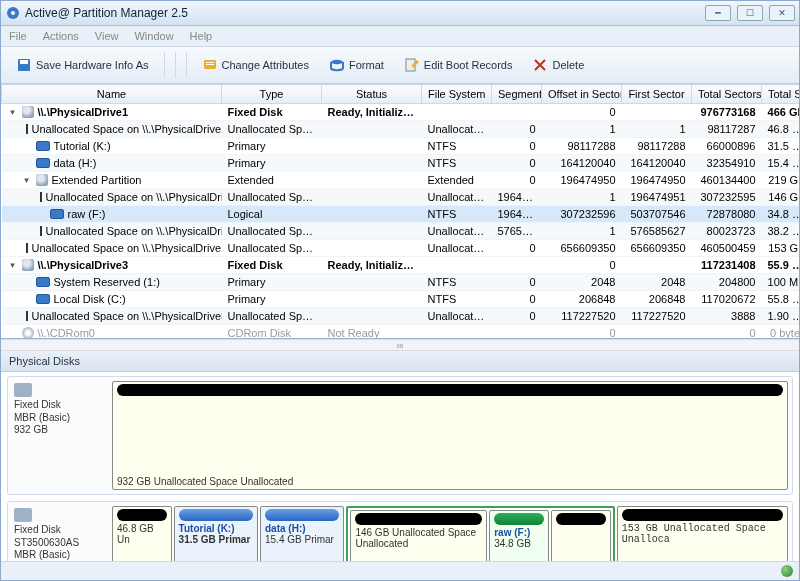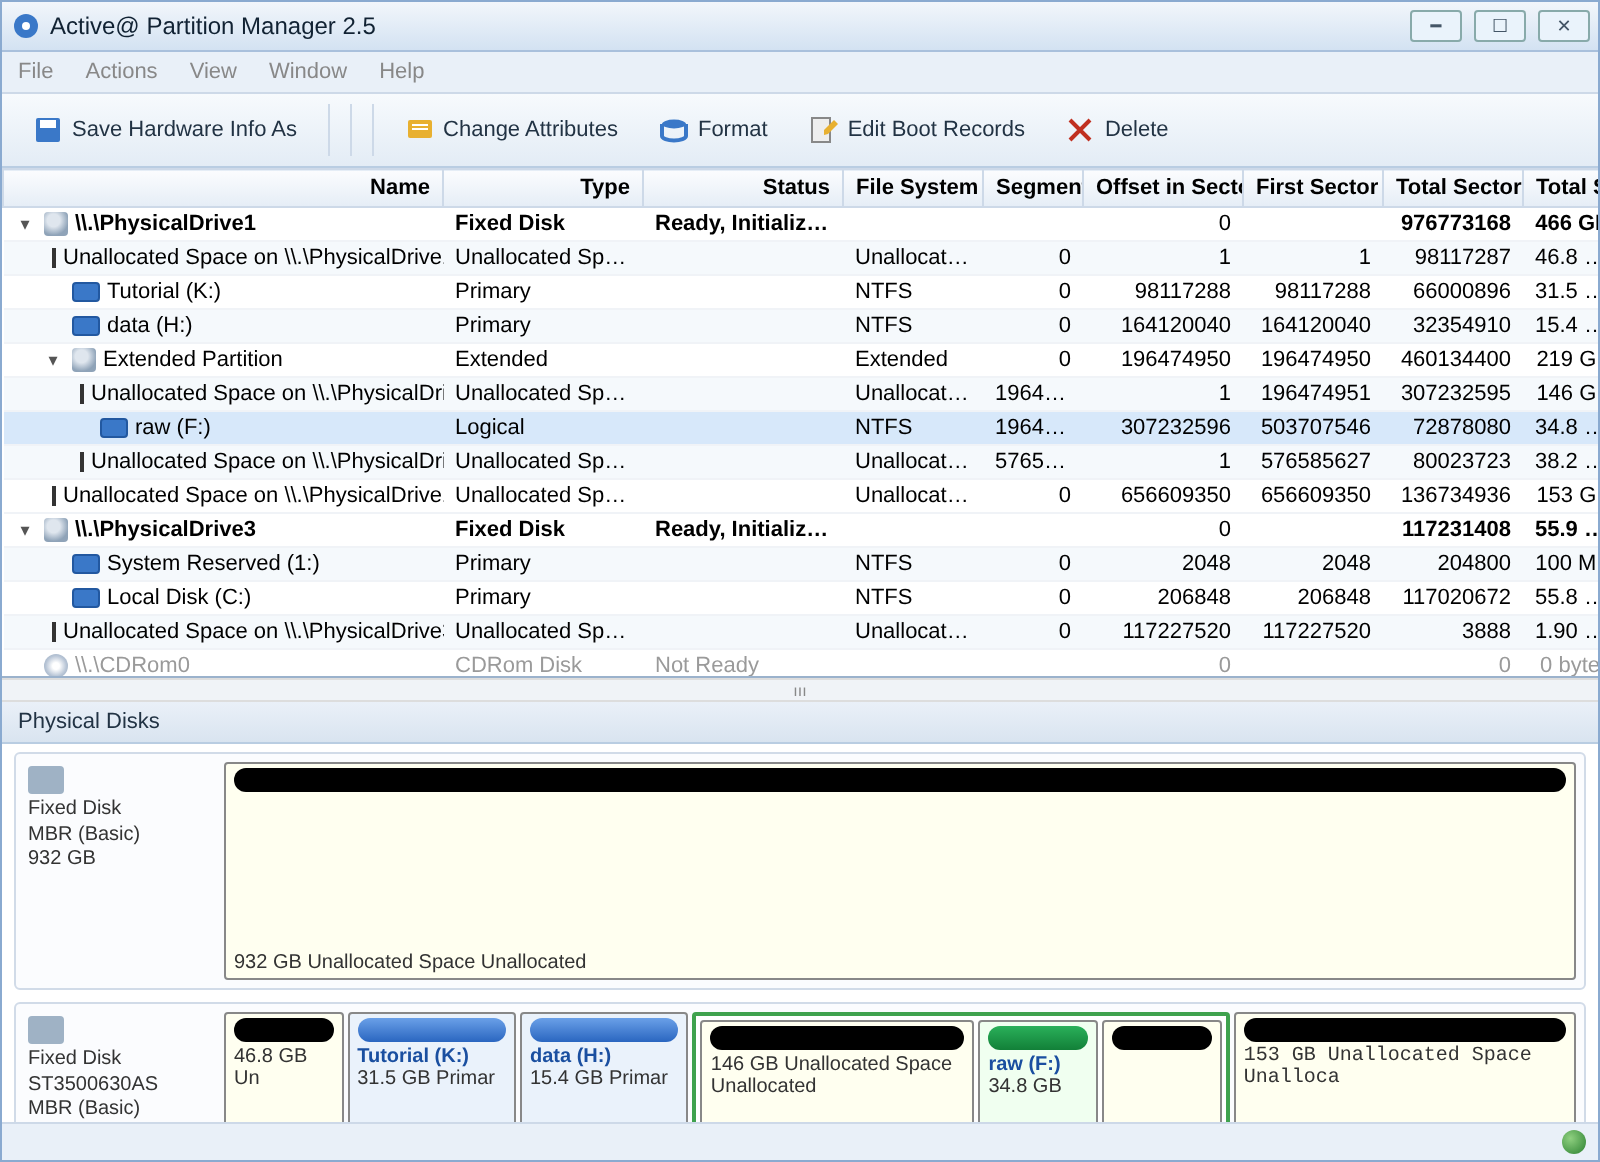--- a/index.html
+++ b/index.html
@@ -20,21 +20,21 @@
 table.grid{width:100%;border-collapse:collapse;table-layout:fixed}
 table.grid col.c0{width:220px}
 table.grid col.c1{width:100px}
 table.grid col.c2{width:100px}
 table.grid col.c3{width:70px}
 table.grid col.c4{width:50px}
 table.grid col.c5{width:80px}
 table.grid col.c6{width:70px}
 table.grid col.c7{width:70px}
 table.grid col.c8{width:50px}
-table.grid th{background:linear-gradient(#fbfcfe,#e5edf6);border:1px solid #cdd9e8;font-weight:bold;text-align:right;padding:3px 6px;position:sticky;top:0;white-space:nowrap;overflow:hidden}
+table.grid th{background:linear-gradient(#fbfcfe,#e5edf6);border:1px solid #cdd9e8;font-weight:normal;text-align:center;padding:3px 6px;position:sticky;top:0;white-space:nowrap;overflow:hidden}
 table.grid td{padding:2px 6px;border-bottom:1px solid #f0f3f7;white-space:nowrap;overflow:hidden;text-overflow:ellipsis}
 table.grid td.num{text-align:right}
 tr.alt{background:#f5f9fc}
 tr.sel{background:#d7e8fa}
 tr.disabled{color:#9a9a9a}
 .tree{display:flex;align-items:center;gap:4px}
 .tw{width:10px;height:10px;display:inline-block;color:#555;font-size:9px;text-align:center;line-height:10px}
 .indent0{padding-left:0}
 .indent1{padding-left:14px}
 .indent2{padding-left:28px}
@@ -300,21 +300,21 @@
                 <span class="ico ico-un"></span>
                 <span>Unallocated Space on \\.\PhysicalDrive1</span>
               </span>
             </td>
             <td>Unallocated Space</td>
             <td></td>
             <td>Unallocated</td>
             <td class="num">0</td>
             <td class="num">656609350</td>
             <td class="num">656609350</td>
-            <td class="num">136734936</td>
+            <td class="num">460500459</td>
             <td class="num">153 GB</td>
           </tr>
           <tr>
             <td>
               <span class="tree indent0">
                 <span class="tw">▾</span>
                 <span class="ico ico-disk"></span>
                 <span class="bold">\\.\PhysicalDrive3</span>
               </span>
             </td>
@@ -427,21 +427,21 @@
         </div>
         <div class="disk-map">
           <div class="seg blank unalloc" style="flex: 8 1 0px;">
             <div class="bar"></div>
             <div style="color: rgb(26, 79, 160);"></div>
             <div style="color: rgb(51, 51, 51);">46.8 GB Un</div>
           </div>
           <div class="seg prim" style="flex: 12 1 0px;">
             <div class="bar"></div>
             <div class="bold" style="color: rgb(26, 79, 160);">Tutorial (K:)</div>
-            <div style="color: rgb(51, 51, 51);">31.5 GB Primar</div>
+            <div style="color: rgb(51, 51, 51); font-weight: bold;">31.5 GB Primar</div>
           </div>
           <div class="seg prim" style="flex: 12 1 0px;">
             <div class="bar"></div>
             <div class="bold" style="color: rgb(26, 79, 160);">data (H:)</div>
             <div style="color: rgb(51, 51, 51);">15.4 GB Primar</div>
           </div>
           <div class="ext-group" style="flex: 42 1 0px;">
             <div class="seg unalloc" style="flex: 56 1 0px;">
               <div class="bar"></div>
               <div style="color: rgb(26, 79, 160);"></div>

